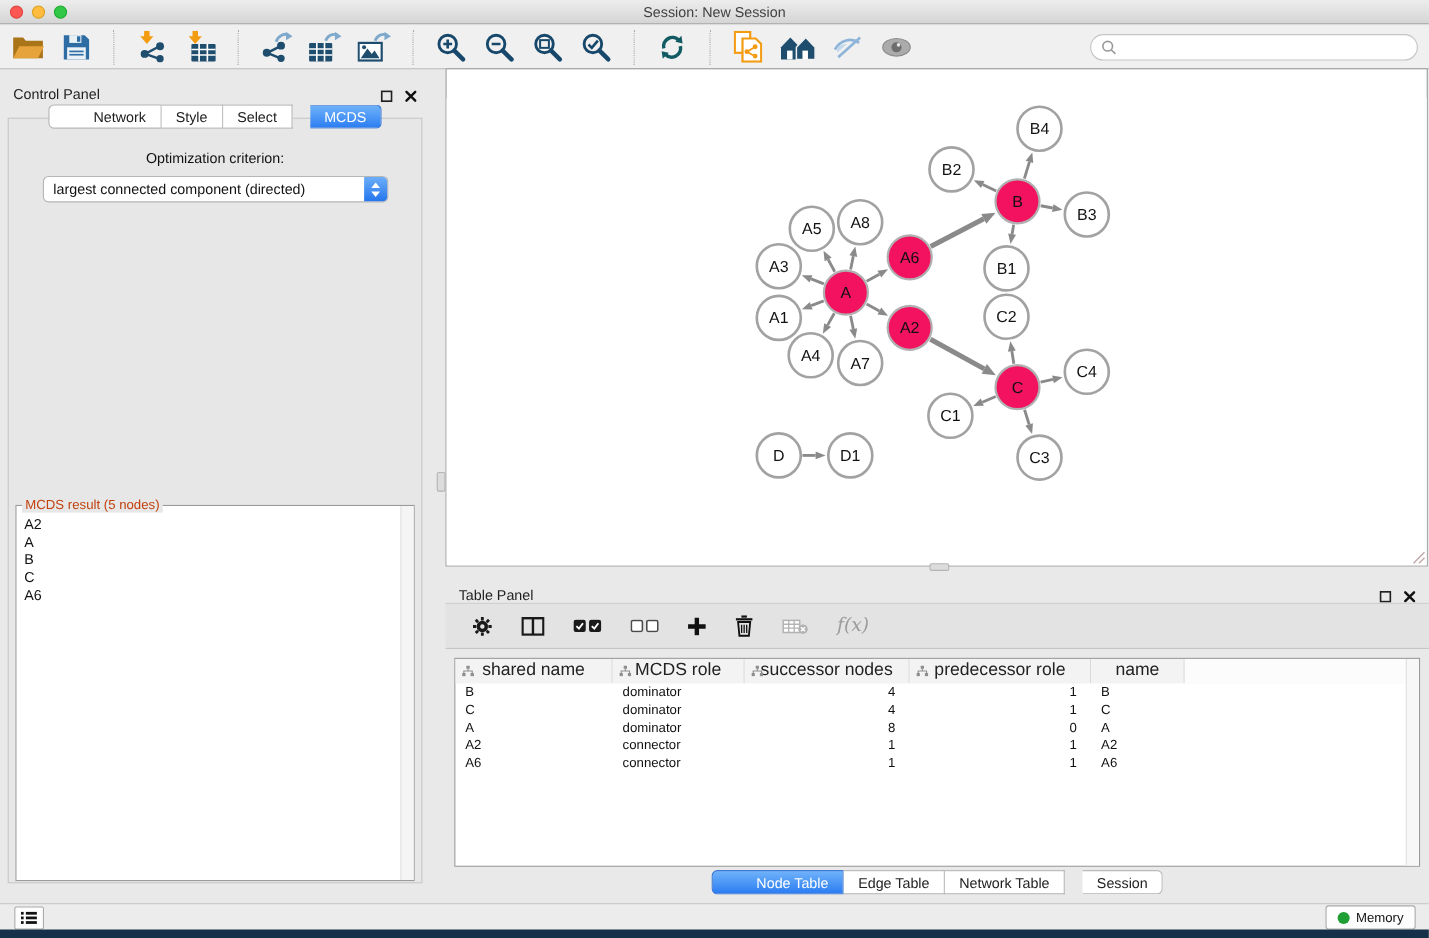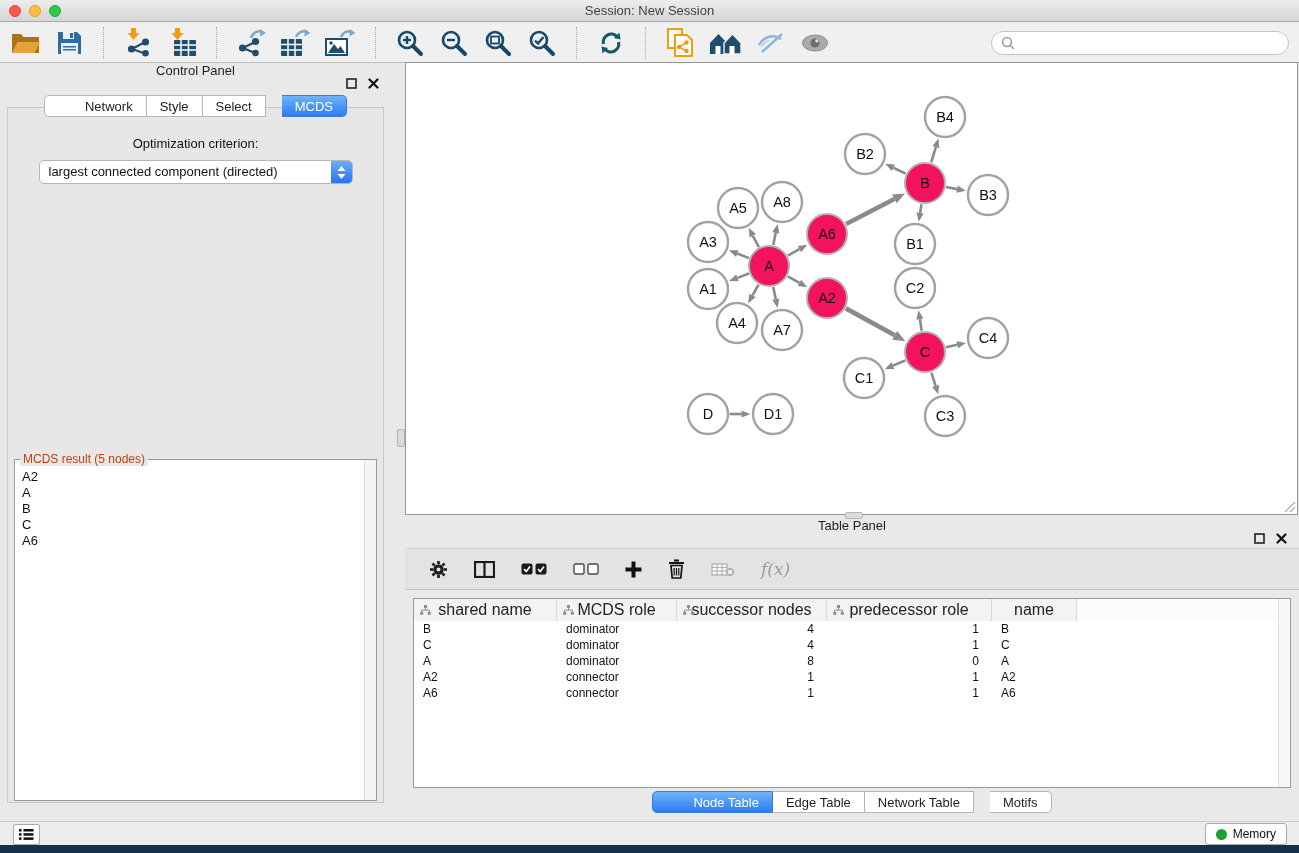--- a/index.html
+++ b/index.html
@@ -21,21 +21,21 @@
   .toolbar { position:absolute; left:0; top:23px; width:1299px; height:40px; background:#F0F0F0;
     border-bottom:1px solid #BEBEBE; display:flex; align-items:center; padding:0 10px; gap:14px; }
   .tb-btn { height:34px; min-width:30px; display:flex; align-items:center; justify-content:center; }
   .tb-sep { width:1px; height:32px; border-left:1px dotted #A8A8A8; margin:0 5px; }
   .search-box { margin-left:auto; width:298px; height:24px; background:#FFF; border:1px solid #C4C4C4;
     border-radius:13px; display:flex; align-items:center; padding:0 9px; gap:5px; }
   .search-box input { border:none; outline:none; flex:1; font-size:12px; font-family:"Liberation Sans",sans-serif; background:transparent; }
 
   
   .control-panel { position:absolute; left:0; top:63px; width:391px; height:757px; }
-  .panel-header { height:30px; display:flex; align-items:center; padding:0 12px; font-size:13px; color:#1E1E1E;flex-direction:column; }
+  .panel-header { height:30px; display:flex; align-items:flex-end; padding:0 12px; font-size:13px; color:#1E1E1E; }
   .win-btns { margin-left:auto; display:flex; gap:11px; align-items:center; }
   .cp-body { position:absolute; left:7px; right:7px; top:44px; bottom:17px; background:#E7E7E7; border:1px solid #C8C8C8; }
   .cp-tabs { position:absolute; left:0; right:0; top:32px; display:flex; justify-content:center; z-index:2; }
   .seg-btn { font-size:13px; padding:3px 13px; background:#FFF; border:1px solid #B5B5B5; border-left:none;
     color:#222; height:22px; line-height:16px; cursor:default; }
   .seg-btn:first-child { border-left:1px solid #B5B5B5; border-radius:5px 0 0 5px;padding-left:40px; }
   .seg-btn:last-child { border-radius:0 5px 5px 0;margin-left:16px; }
   .seg-btn.active { background:linear-gradient(#70B3FA,#2B7DF2); border-color:#3A79D6; color:#FFF; }
   .opt-label { text-align:center; margin-top:28px; font-size:13px; color:#111; }
   .dropdown { margin:9px auto 0; width:314px; height:24px; position:relative; background:#FFF;
@@ -608,21 +608,21 @@
           <div class="td right" style="width: 165px;">1</div>
           <div class="td left" style="width: 85px;">A6</div>
         </div>
       </div>
     <div class="tp-vtrack"></div>
   </div>
   <div class="tp-tabs" id="table-tabs">
       <div class="seg-btn active">Node Table</div>
       <div class="seg-btn">Edge Table</div>
       <div class="seg-btn">Network Table</div>
-      <div class="seg-btn">Motifs</div>
+      <div class="seg-btn">Session</div>
     </div>
 </div>
 
 <div class="status-bar">
   <div class="list-btn">
     <svg width="15" height="13">
         <g fill="#111">
           <rect x="0" y="1" width="2.5" height="2.5"></rect>
           <rect x="0" y="5.2" width="2.5" height="2.5"></rect>
           <rect x="0" y="9.4" width="2.5" height="2.5"></rect>

